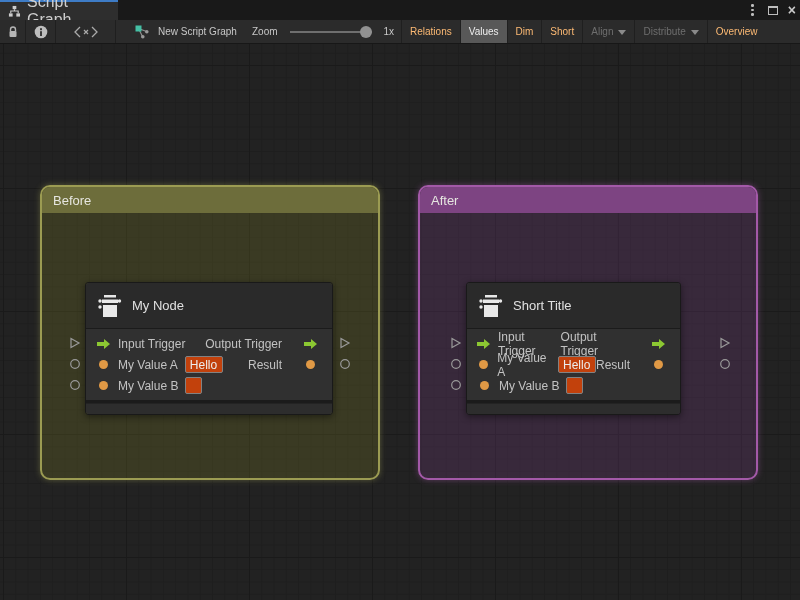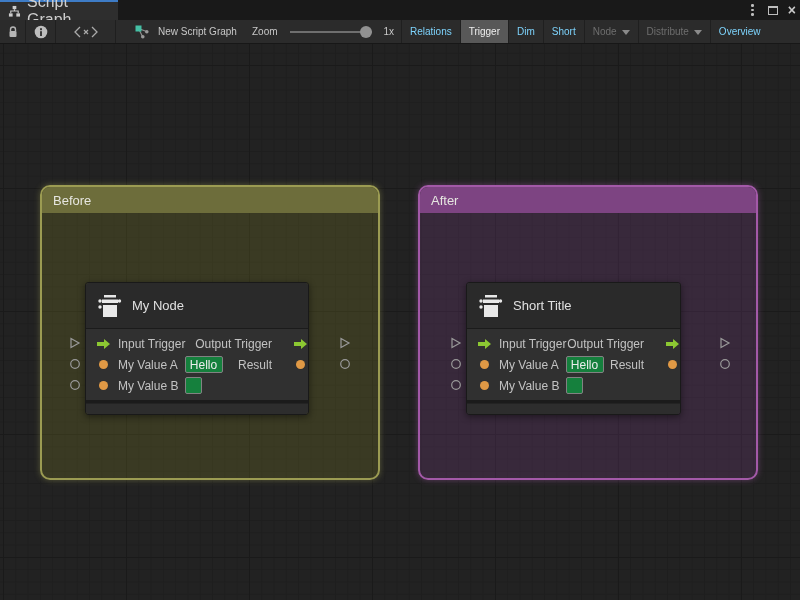--- a/index.html
+++ b/index.html
@@ -27,21 +27,21 @@
     position:absolute; left:0; top:20px; width:800px; height:24px;
     background:#2b2b2b; border-bottom:1px solid #171717; color:#c8c8c8; font-size:10px;
   }
   .tool-ico { position:absolute; top:0; height:23px; display:flex; align-items:center; justify-content:center; border-right:1px solid #1f1f1f; }
   .graph-block { position:absolute; left:125px; top:0; height:23px; display:flex; align-items:center; gap:7px; padding:0 10px; }
   .zoom-block { position:absolute; left:252px; top:0; height:23px; display:flex; align-items:center; gap:12px; }
   .slider { position:relative; width:82px; height:23px; }
   .slider .track { position:absolute; left:0; top:11px; width:82px; height:2px; background:#6f6f6f; }
   .slider .handle { position:absolute; right:0; top:6px; width:12px; height:12px; border-radius:50%; background:#919191; }
   .tb-right { position:absolute; left:401px; top:0; height:23px; display:flex; white-space:nowrap; }
-  .tb-btn { display:flex; align-items:center; gap:5px; padding:0 8px; height:23px; border-left:1px solid #1f1f1f; color:#7dd3fc; }
+  .tb-btn { display:flex; align-items:center; gap:5px; padding:0 8px; height:23px; border-left:1px solid #1f1f1f; color:#fdba74; }
   .tb-btn.active { background:#585858; color:#eeeeee; }
   .tb-btn.disabled { color:#6e6e6e; }
   .caret { width:0; height:0; border-left:4px solid transparent; border-right:4px solid transparent; border-top:5px solid #8a8a8a; margin-top:1px; }
   
   .canvas {
     position:absolute; left:0; top:44px; width:800px; height:556px;
     background-color:#222222;
     background-image:
       linear-gradient(#1a1a1a 1px, transparent 1px),
       linear-gradient(90deg, #1a1a1a 1px, transparent 1px),
@@ -51,33 +51,33 @@
     background-position:3px 21px, 3px 21px, 3px 21px, 3px 21px;
   }
   
   .group { position:absolute; top:141px; width:340px; height:295px; border-radius:10px; border:2px solid; overflow:hidden; }
   .group.before { left:40px;  background:rgba(130,130,40,0.25);  border-color:#9b9b52; box-shadow:0 0 6px rgba(155,155,82,0.45); }
   .group.after  { left:418px; background:rgba(135,70,150,0.22);  border-color:#a359a8; box-shadow:0 0 6px rgba(163,89,168,0.45); }
   .group-header { height:26px; display:flex; align-items:center; padding:0 11px; font-size:13px; color:#e6e6e0; }
   .group.before .group-header { background:#6d6d3b; }
   .group.after  .group-header { background:#7d4482;text-align:center; }
   
-  .node { position:absolute; top:238px; width:224px; }
+  .node { position:absolute; top:238px; width:248px; }
   .node-box { border:1px solid #191919; border-radius:3px; box-shadow:0 2px 7px rgba(0,0,0,0.45); }
   .node-header { height:46px; background:#2a2a2a; border-bottom:1px solid #1b1b1b; border-radius:3px 3px 0 0; display:flex; align-items:center; gap:10px; padding:0 10px; }
   .node-title { color:#e0e0e0; font-size:13px; }
   .node-body { background:#303030; padding:4px 0; }
   .prow { height:21px; display:flex; align-items:center; justify-content:space-between; font-size:12px; color:#c2c2c2; }
   .pside { display:flex; align-items:center; gap:7px;justify-content:flex-end; }
   .pside.l { padding-left:9px; }
-  .pside.r { padding-right:0;gap:20px; }
+  .pside.r { padding-right:14px;gap:20px; }
   .pmark { width:16px; display:flex; align-items:center; justify-content:center; }
   .vdot { width:9px; height:9px; border-radius:50%; background:#e09945; }
   .vfield {
-    background:#15803d; border:1px solid #828282; border-radius:2px; color:#ececec;
+    background:#c2410c; border:1px solid #828282; border-radius:2px; color:#ececec;
     font-family:"Liberation Sans","DejaVu Sans",sans-serif; font-size:12px;
     height:17px; padding:0 4px; outline:none;
   }
   .vfield.text { width:38px; }
   .vfield.empty { width:17px; }
   .node-gap { height:3px; background:#1b1b1b; }
   .node-footer { height:11px; background:#2d2d2d; border-radius:0 0 3px 3px; border-top:1px solid #232323; }
   .ext { position:absolute; width:12px; height:12px; }
   .ext.l { left:-16px; }
   .ext.r { left:254px; }
@@ -145,30 +145,30 @@
         <span class="track"></span>
         <span class="handle"></span>
       </span>
       <span>1x</span>
     </div>
     <div class="tb-right">
       <div class="tb-btn">
         <span>Relations</span>
       </div>
       <div class="tb-btn active">
-        <span>Trigger</span>
+        <span>Values</span>
       </div>
       <div class="tb-btn">
         <span>Dim</span>
       </div>
       <div class="tb-btn">
         <span>Short</span>
       </div>
       <div class="tb-btn disabled">
-        <span>Node</span>
+        <span>Align</span>
         <span class="caret"></span>
       </div>
       <div class="tb-btn disabled">
         <span>Distribute</span>
         <span class="caret"></span>
       </div>
       <div class="tb-btn">
         <span>Overview</span>
       </div>
 

